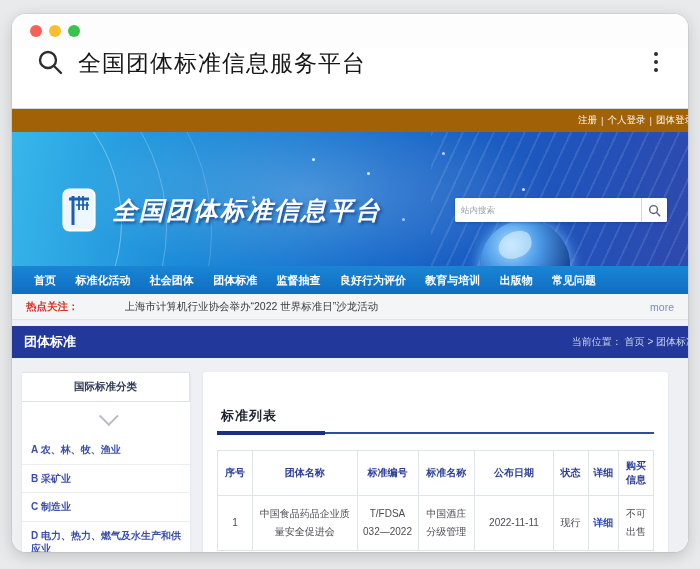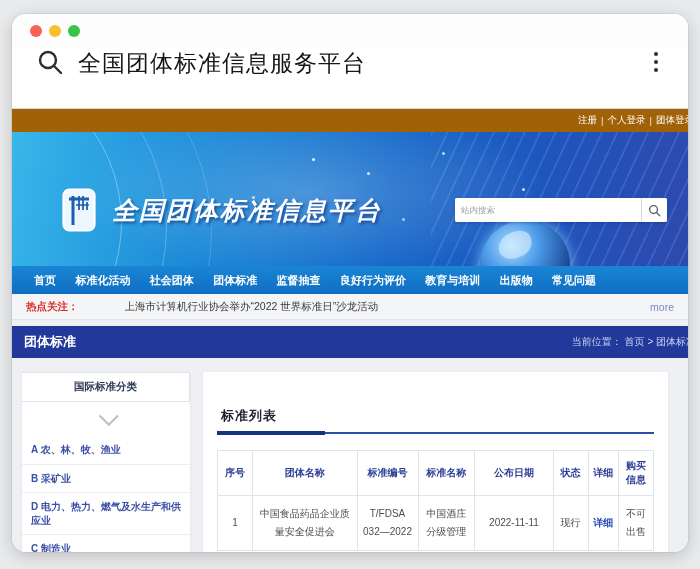--- a/index.html
+++ b/index.html
@@ -245,22 +245,22 @@
       <div class="sidebar">
         <div class="tabs">
           <div class="tab plain">国际标准分类</div>
         </div>
         <div class="cat-chevron">
           <b></b>
         </div>
         <div class="cat-list">
           <div class="cat-item">A 农、林、牧、渔业</div>
           <div class="cat-item">B 采矿业</div>
+          <div class="cat-item">C 制造业</div>
           <div class="cat-item">D 电力、热力、燃气及水生产和供应业</div>
-          <div class="cat-item">C 制造业</div>
 
         </div>
       </div>
 
       <div class="main">
 
         <div class="list-head">
           <span class="list-title">标准列表</span>
         </div>
 

